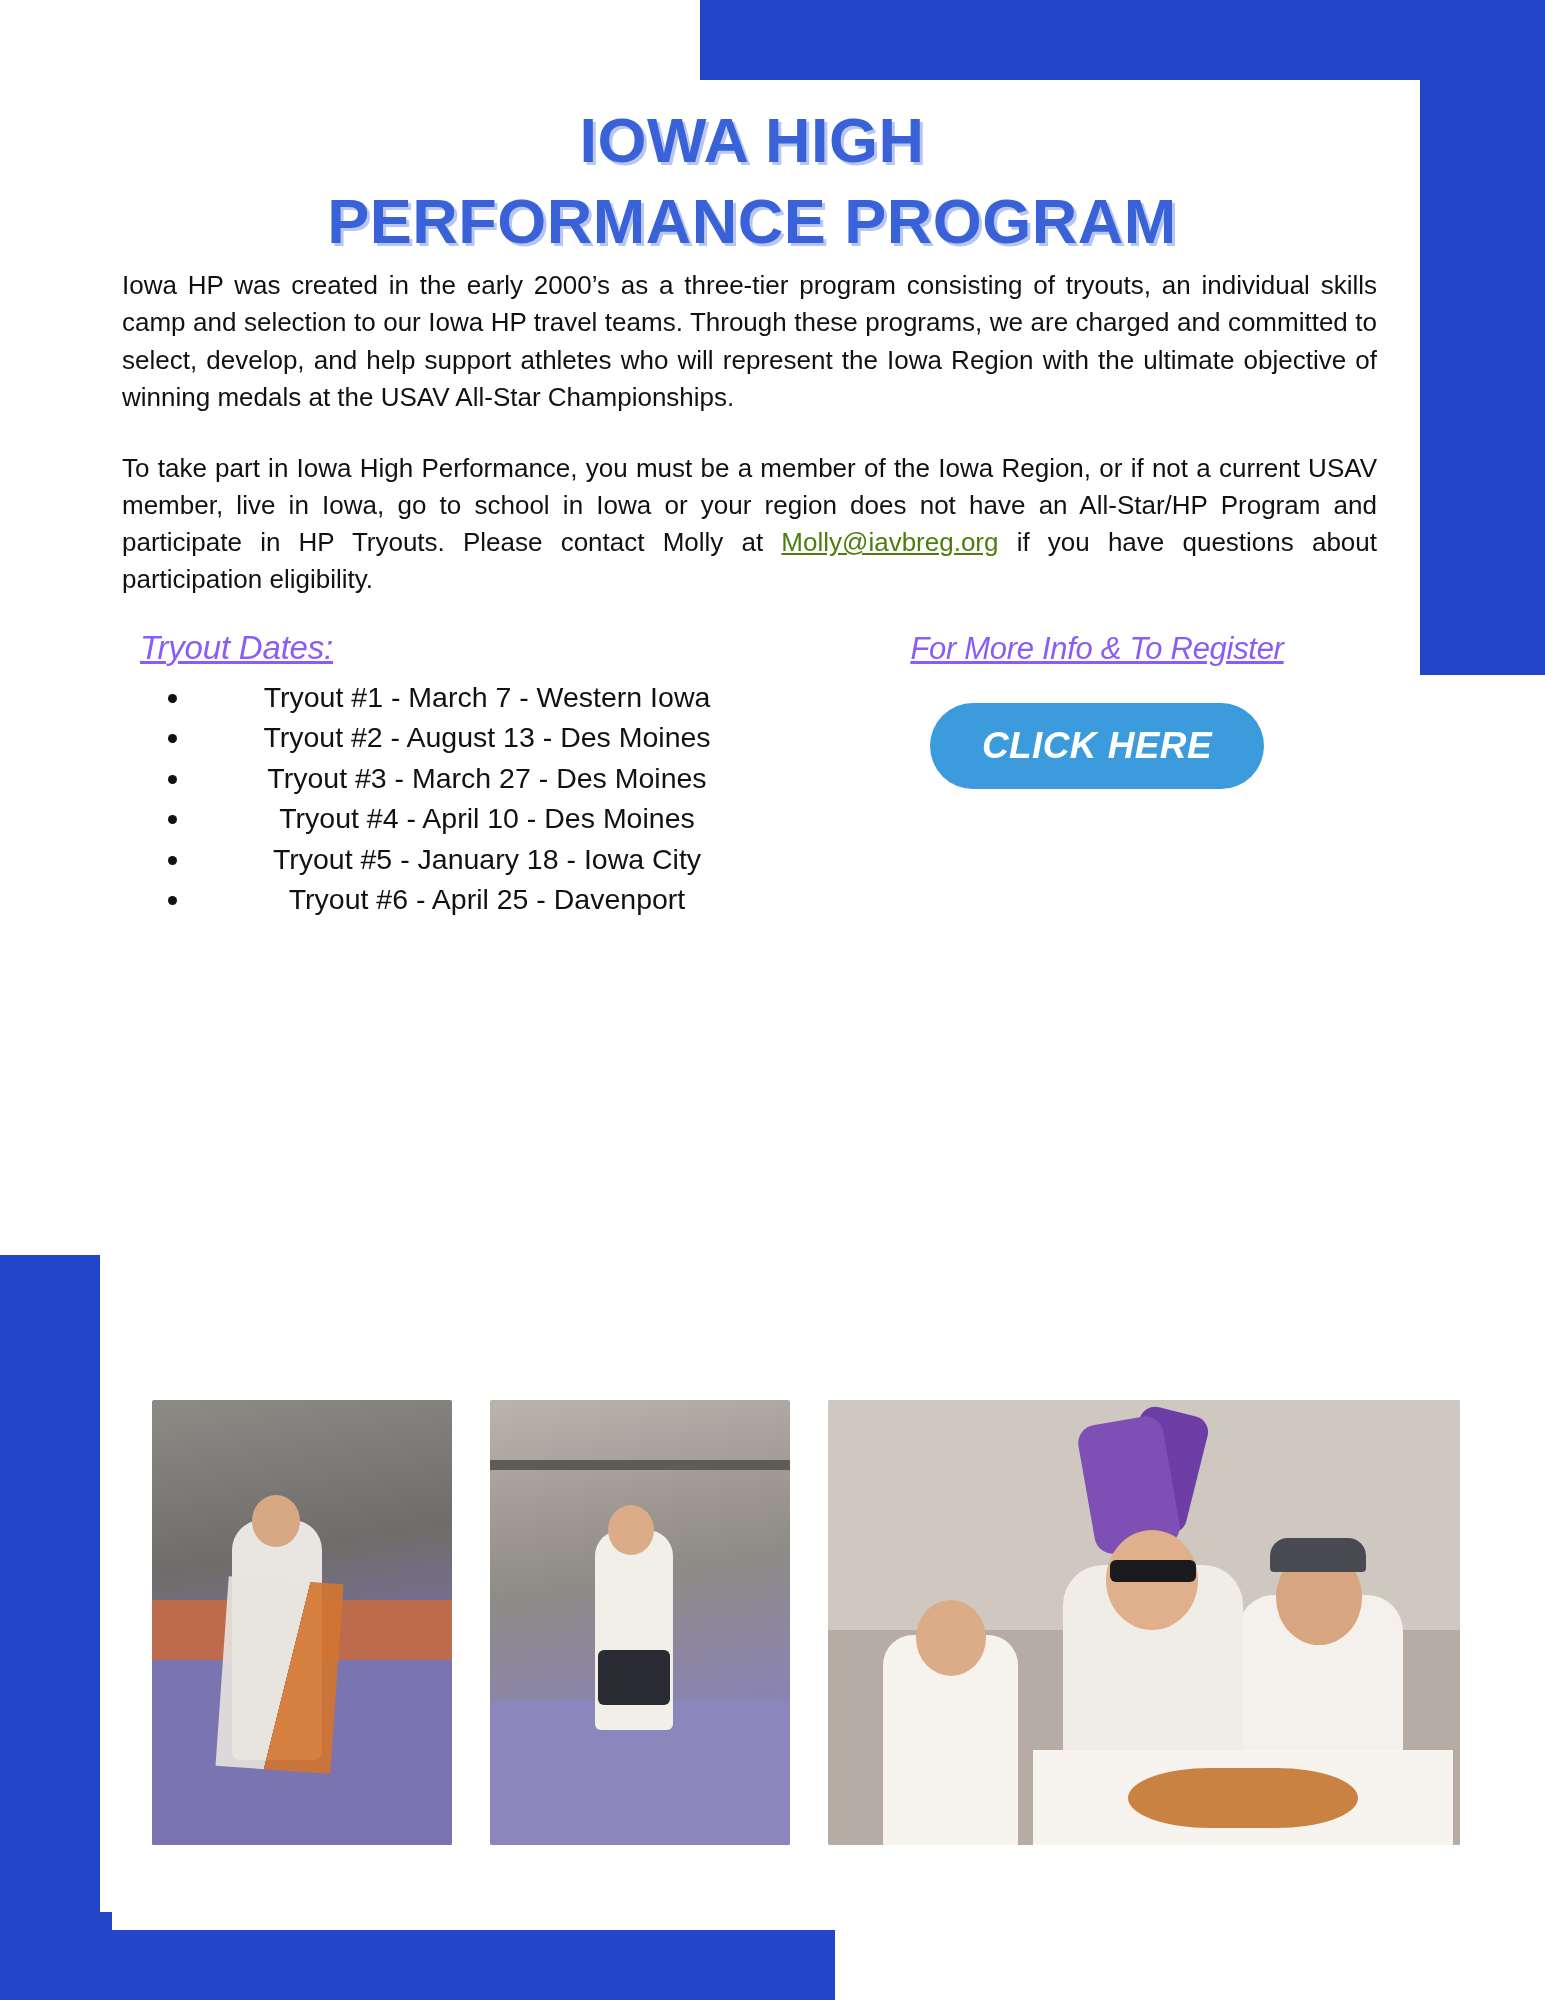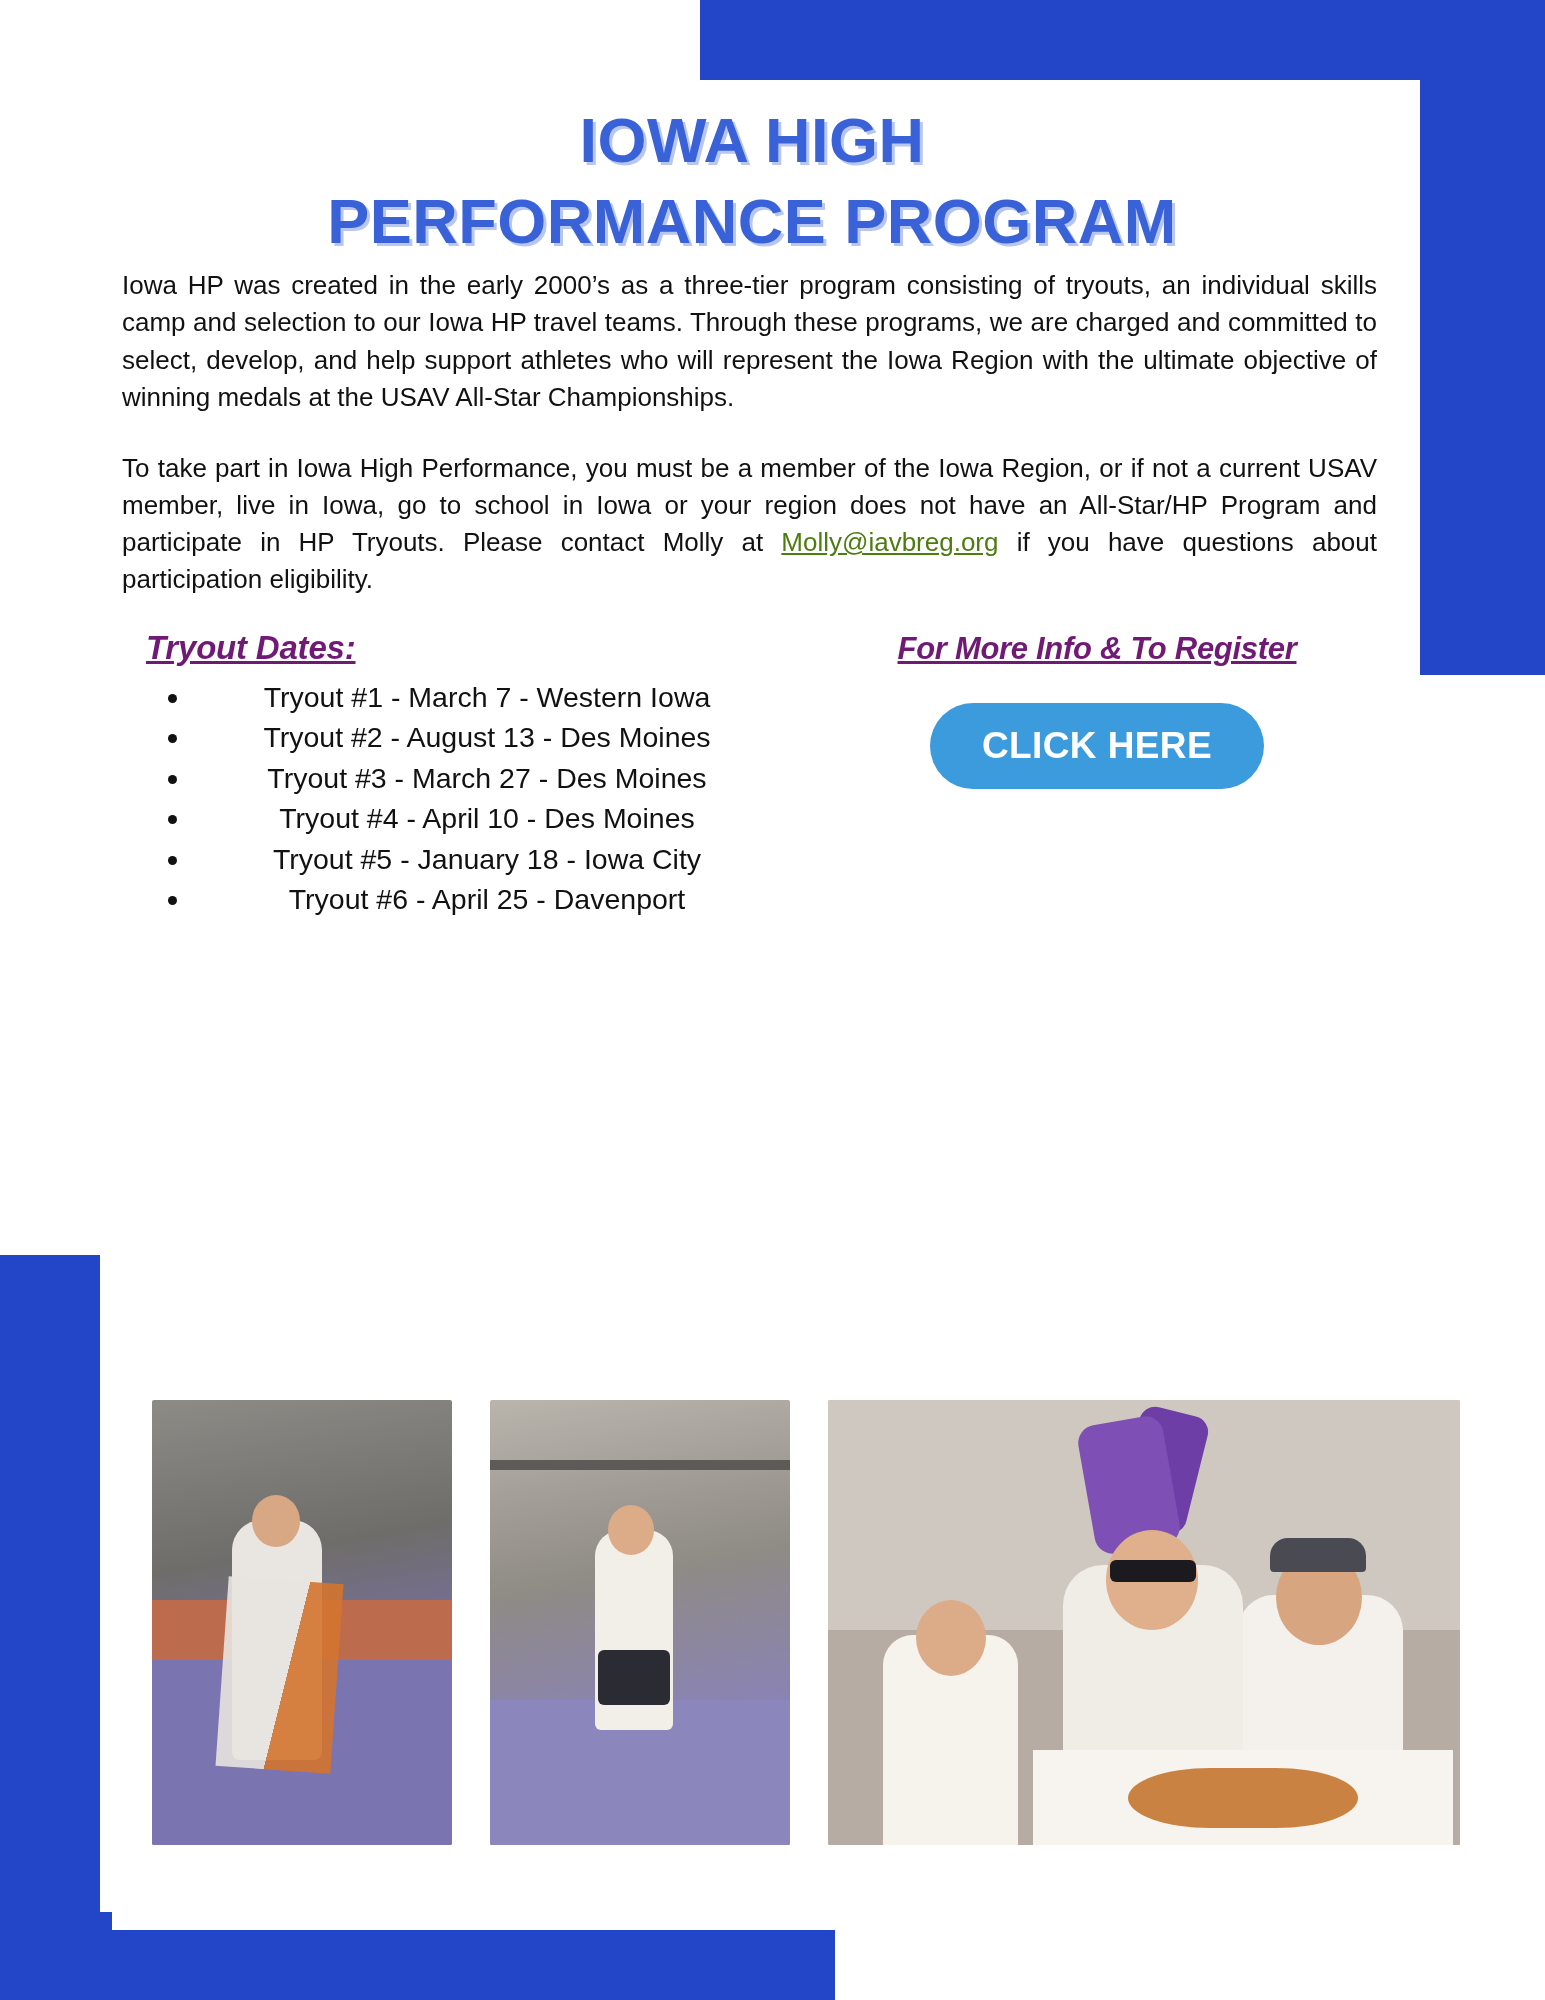--- a/index.html
+++ b/index.html
@@ -96,25 +96,25 @@
     width: 660px;
   }
   .col-right {
     flex: 1;
     text-align: center;
     padding-top: 2px;
   }
 
   .section-heading {
     font-size: 33px;
-    font-weight: bold;
+    font-weight: normal;
     font-style: italic;
     text-decoration: underline;
-    color: #701a75;
-    margin: 0 0 10px 24px;
+    color: #8b5cf6;
+    margin: 0 0 10px 18px;
     letter-spacing: -0.2px;
   }
   .section-heading.right {
     margin-left: 0;
     font-size: 31px;
     letter-spacing: -0.3px;
   }
 
   ul.tryouts {
     list-style: disc;
@@ -134,20 +134,21 @@
     background: #3b9bdd;
     color: #ffffff;
     font-size: 37px;
     font-weight: bold;
     letter-spacing: 0.4px;
     padding: 22px 52px;
     border-radius: 45px;
     border: none;
     cursor: pointer;
     font-family: "Liberation Sans", sans-serif;
+    font-style: italic;
   }
 
   
   .photos {
     position: absolute;
     left: 152px;
     top: 1400px;
     width: 1330px;
     height: 450px;
     display: flex;

